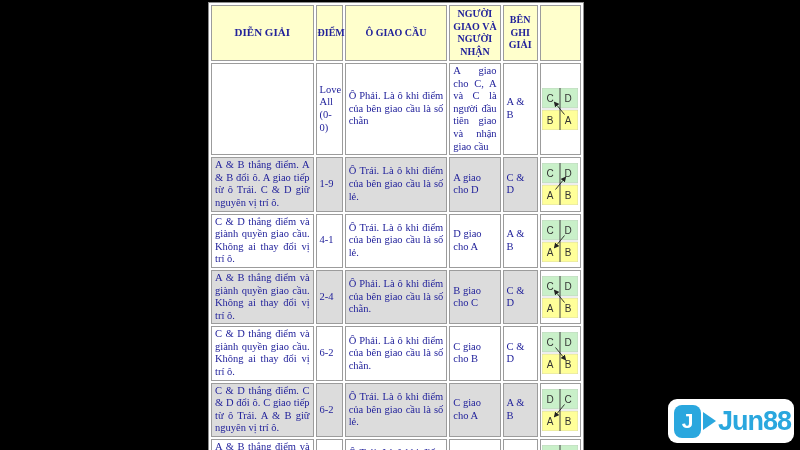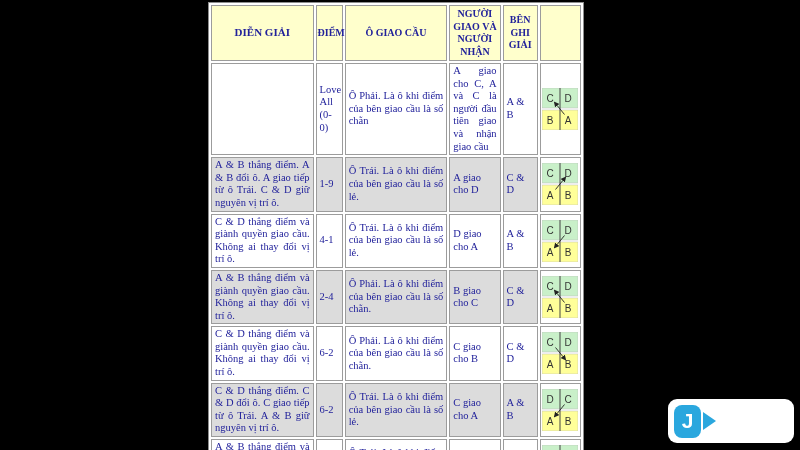--- a/index.html
+++ b/index.html
@@ -207,15 +207,16 @@
                 <line x1="13.5" y1="26.5" x2="23.04" y2="14.84" stroke="#222" stroke-width="0.9" marker-end="url(#ah6)"></line>
               </svg></td>
           </tr>
         </tbody>
     </table>
   </div>
 
   <div class="logo">
     <div class="logo-badge">J</div>
     <div class="logo-play"></div>
+    <div class="logo-text">Jun88</div>
   </div>
 
 </div>
 
 </body></html>

